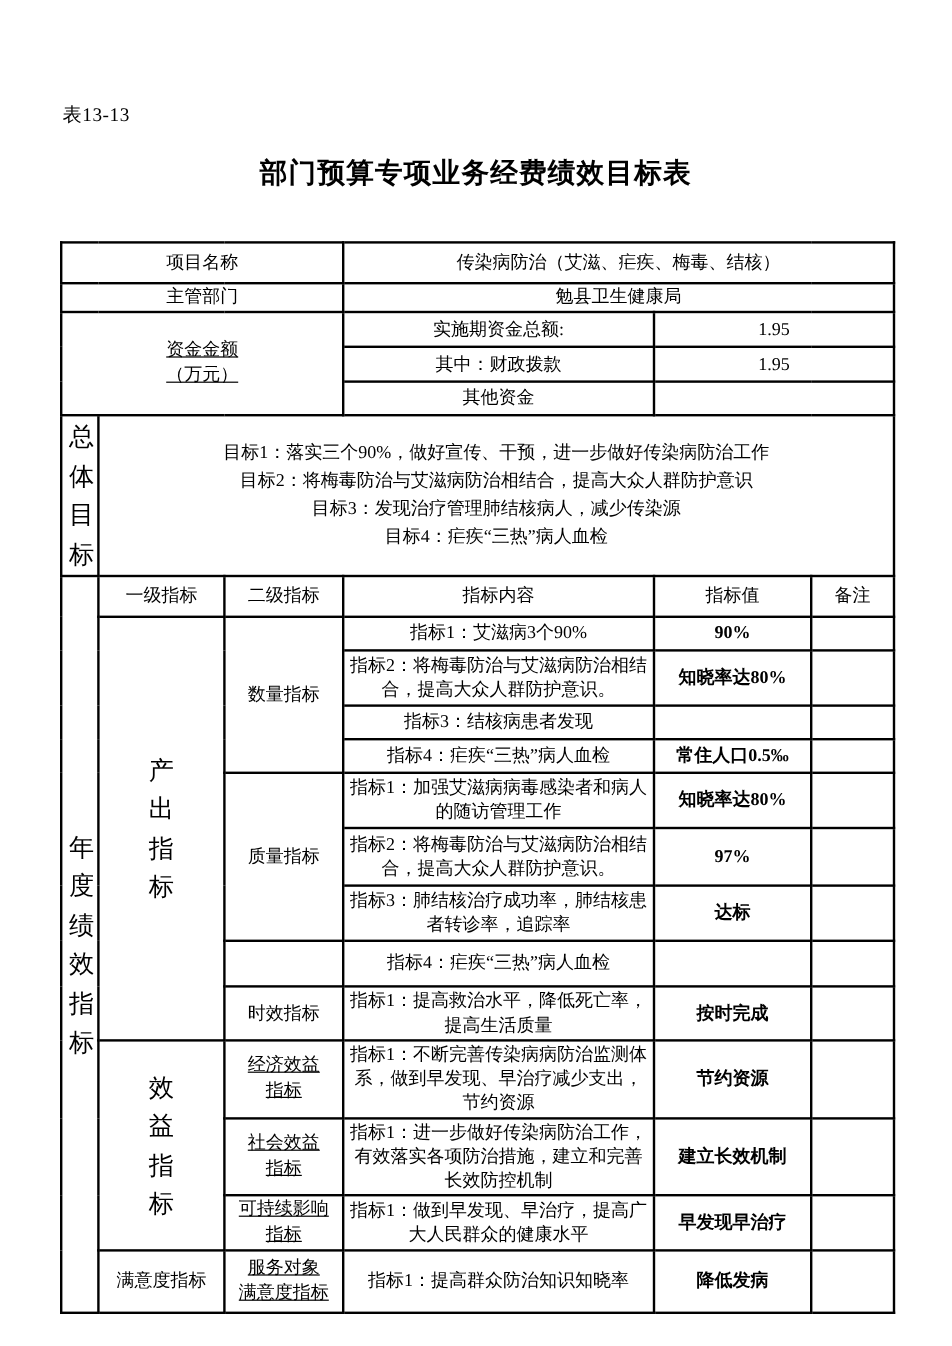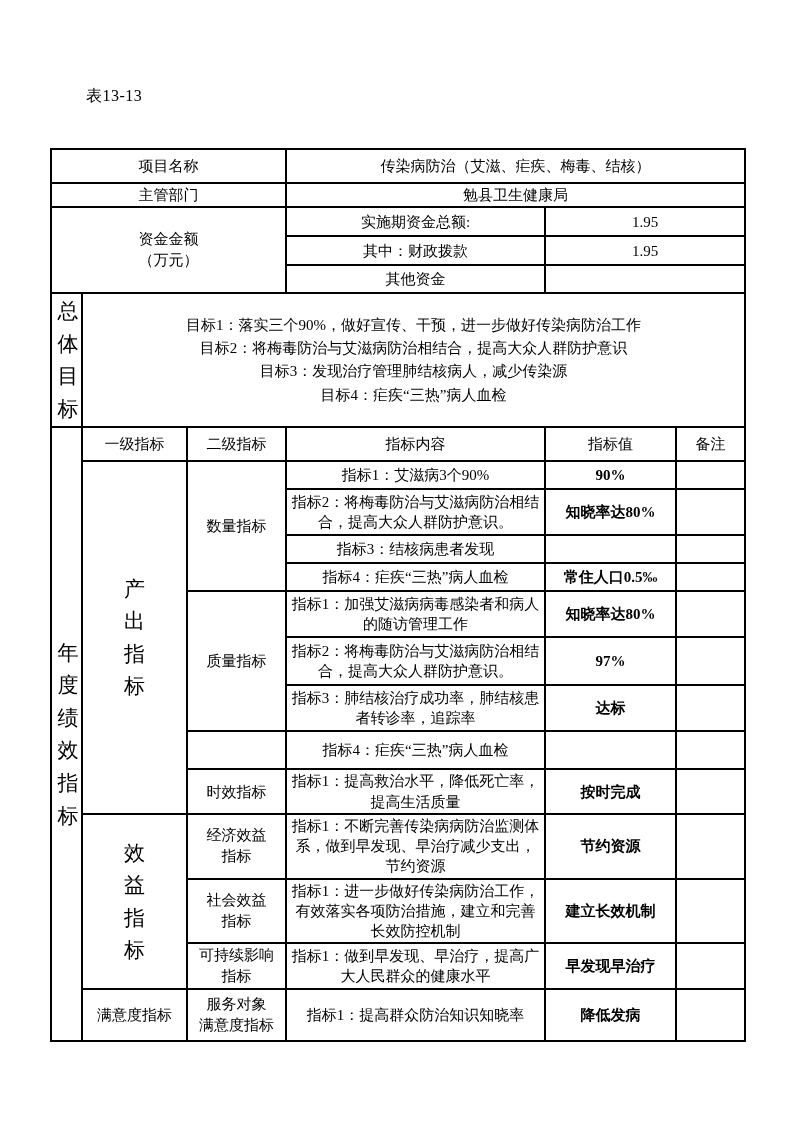--- a/index.html
+++ b/index.html
@@ -4,21 +4,21 @@
 <style>
   html,body{margin:0;padding:0;background:#ffffff;}
   body{
     width:793px;height:1122px;
     font-family:"Liberation Serif","DejaVu Serif",serif;
     color:#000;
     position:relative;
   }
   .sheet{width:793px;height:1122px;overflow:hidden;}
   .tbl-label{
-    padding-top:86px;margin-left:86px;
+    padding-top:86px;margin-left:52px;
     font-size:16px;letter-spacing:0.5px;
   }
   .title{
     margin-top:22px;text-align:center;
     font-size:23px;font-weight:bold;letter-spacing:1px;
     font-family:"Liberation Sans","DejaVu Sans",sans-serif;
   }
   table.main{
     border-collapse:collapse;table-layout:fixed;
     width:694px;margin:41px 0 0 50px;border-radius:12px;
@@ -35,28 +35,29 @@
   td.content{text-align:left;font-size:14px;padding:2px 6px;}
   td.val{font-size:14px;font-weight:bold;}
   td.left{text-align:left;padding-left:8px;}
   td.goals{text-align:left;padding:6px 10px;vertical-align:middle;}
   .goal{display:block;line-height:1.55;font-size:15px;}
   .vert{
     display:inline-block;width:1.15em;
     word-break:break-all;line-height:1.55;
     text-align:center;font-size:21px;
   }
-  .stack span{display:block;line-height:1.4;}
+  .stack span{display:block;line-height:1.4;text-decoration:underline;}
 </style>
 </head>
 <body>
 
 <div class="sheet">
 
   <div class="tbl-label">表13-13</div>
+  <div class="title">部门预算专项业务经费绩效目标表</div>
 
   <table class="main">
     <colgroup>
       <col style="width:31px">
         <col style="width:105px">
         <col style="width:99px">
       <col style="width:259px">
         <col style="width:131px">
         <col style="width:69px">
     </colgroup>

